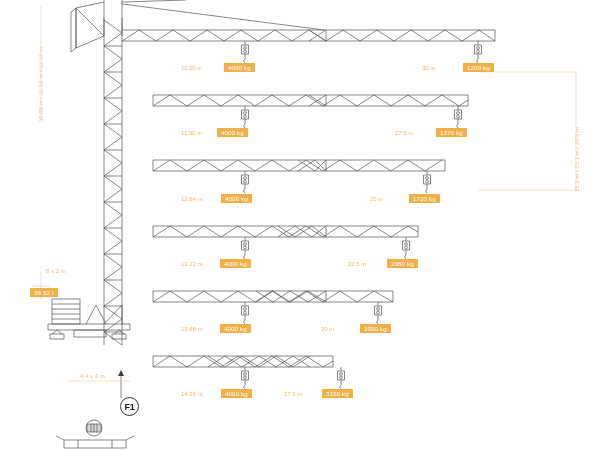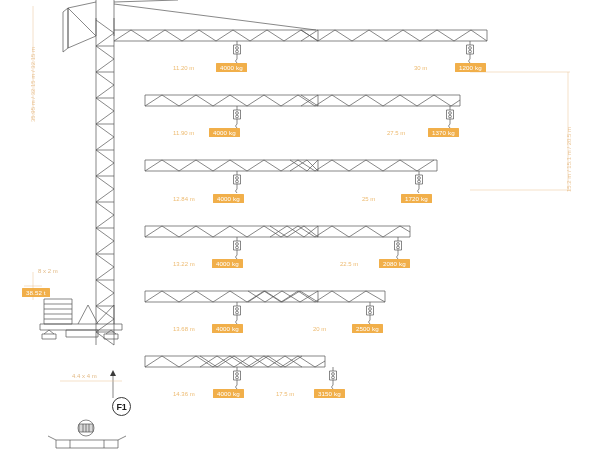--- a/index.html
+++ b/index.html
@@ -3,21 +3,21 @@
 <meta charset="utf-8">
 <style>
   html,body{margin:0;padding:0;}
   body{
     width:600px;height:450px;
     background:#ffffff;
     font-family:"Liberation Sans",sans-serif;
     overflow:hidden;
     position:relative;
   }
-  #stage{position:absolute;inset:0;}
+  #stage{position:absolute;inset:0;margin-left:8px;}
   svg.line-art{position:absolute;left:0;top:0;width:600px;height:450px;overflow:visible;}
 
   
   .chip{
     position:absolute;
     background:#f0a93b;
     color:#ffffff;
     font-size:6.2px;
     line-height:9px;
     height:9px;

